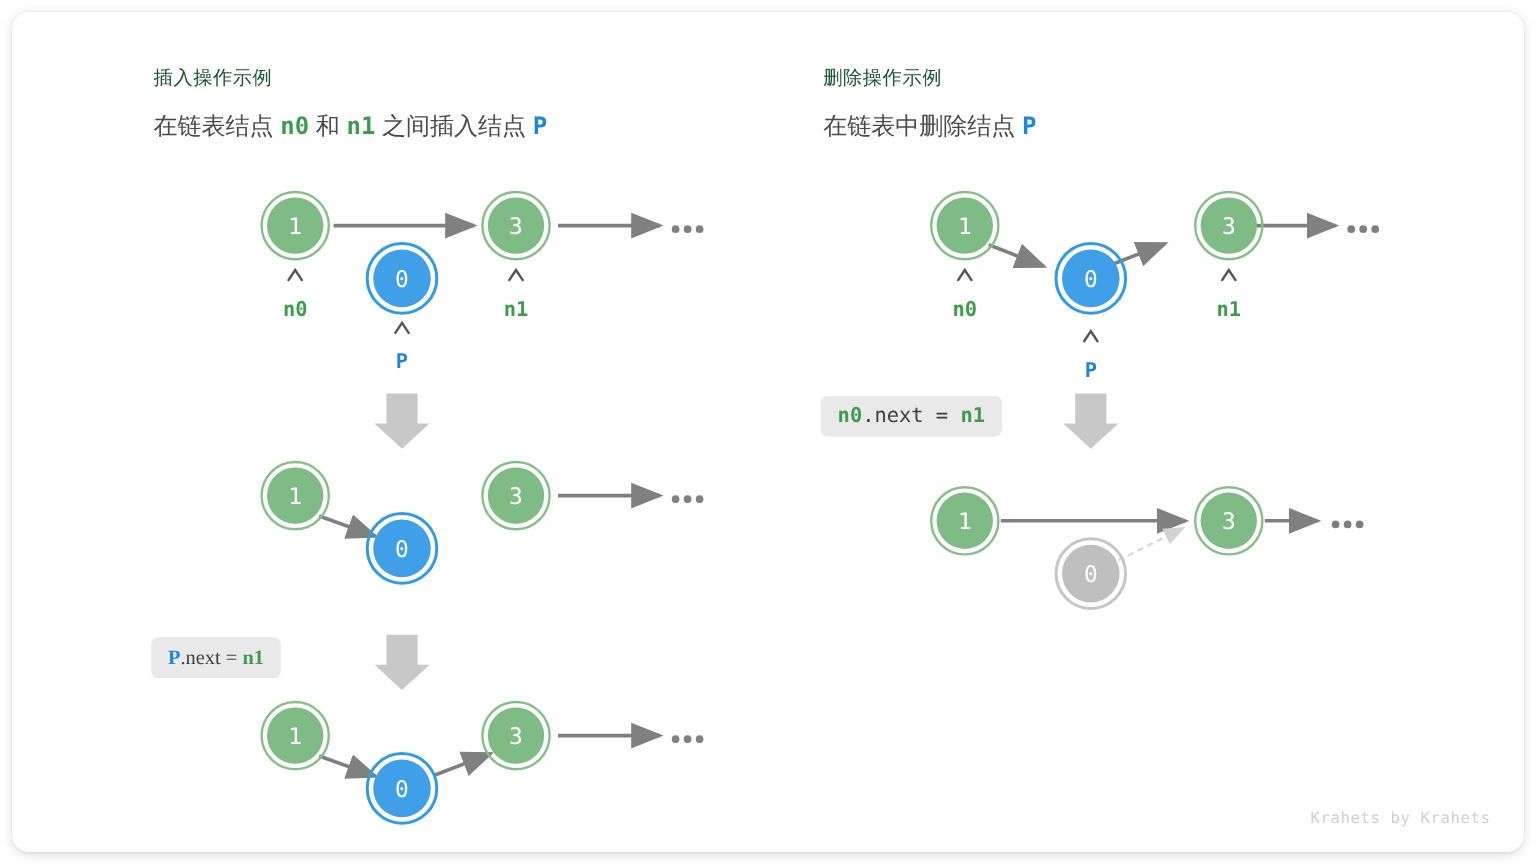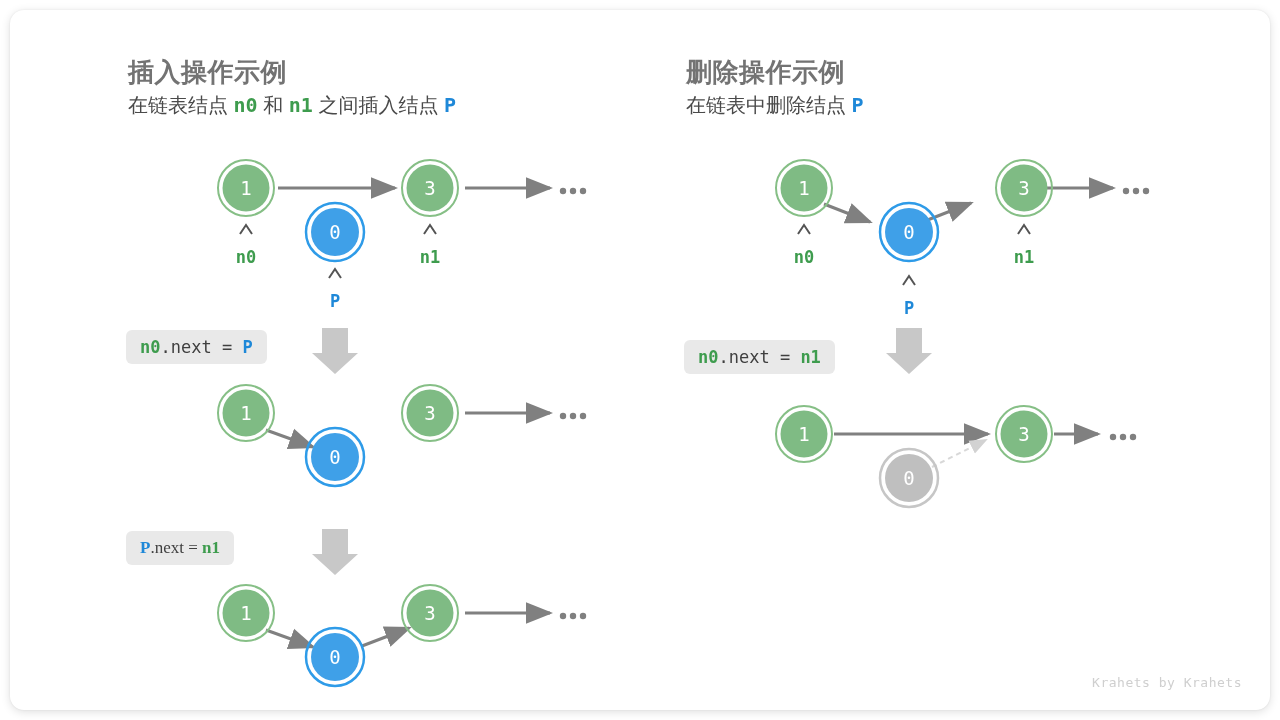--- a/index.html
+++ b/index.html
@@ -21,23 +21,23 @@
     border-radius: 14px;
     box-shadow: 0 2px 10px rgba(0,0,0,0.13), 0 0 2px rgba(0,0,0,0.08);
     overflow: hidden;
   }
   .panel { position: absolute; top: 0; height: 700px; }
   #panel-insert { left: 0; width: 600px; }
   #panel-delete { left: 558px; width: 670px; }
 
   .panel-title {
     position: absolute;
-    font-size: 26px;
-    font-weight: bold;
-    color: #737373;
+    font-size: 16px;
+    font-weight: normal;
+    color: #14532d;
     letter-spacing: 0.5px;
     white-space: nowrap;
   }
   .panel-subtitle {
     position: absolute;
     font-size: 20px;
     color: #4a4a4a;
     white-space: nowrap;
   }
   .mono {
@@ -78,21 +78,20 @@
 <div id="card">
 
   <div class="panel" id="panel-insert">
 
     <div class="panel-title" style="left:118px; top:45px;">插入操作示例</div>
 
     <div class="panel-subtitle" style="left:118px; top:82px;">
       <span>在链表结点 </span><span class="mono tok-green">n0</span><span> 和 </span><span class="mono tok-green">n1</span><span> 之间插入结点 </span><span class="mono tok-blue">P</span>
     </div>
 
-    <div class="code-box" style="left:116px; top:320px;"><span class="kw tok-green">n0</span><span>.next = </span><span class="kw tok-blue">P</span></div>
 
     <div class="code-box" style="left:116px; top:521px;font-family:Liberation Serif, serif;"><span class="kw tok-blue">P</span><span>.next = </span><span class="kw tok-green">n1</span></div>
 
     <svg width="600" height="700">
       <defs>
         <marker id="ah" markerWidth="9" markerHeight="8" refX="8" refY="4" orient="auto" markerUnits="strokeWidth">
           <path d="M0,0.4 L9,4 L0,7.6 z" fill="#808080"></path>
         </marker>
         <marker id="ah-dash" markerWidth="9" markerHeight="8" refX="8" refY="4" orient="auto" markerUnits="strokeWidth">
           <path d="M0,0.4 L9,4 L0,7.6 z" fill="#d2d2d2"></path>
@@ -191,21 +190,21 @@
   </div>
 
   <div class="panel" id="panel-delete">
 
     <div class="panel-title" style="left:118px; top:45px;">删除操作示例</div>
 
     <div class="panel-subtitle" style="left:118px; top:82px;">
       <span>在链表中删除结点 </span><span class="mono tok-blue">P</span>
     </div>
 
-    <div class="code-box" style="left:116px; top:320px;margin-top:10px;"><span class="kw tok-green">n0</span><span>.next = </span><span class="kw tok-green">n1</span></div>
+    <div class="code-box" style="left:116px; top:320px;"><span class="kw tok-green">n0</span><span>.next = </span><span class="kw tok-green">n1</span></div>
 
     <svg width="670" height="700">
 
       <g>
         <line x1="256" y1="194" x2="302" y2="212" stroke="#808080" stroke-width="3" marker-end="url(#ah)"></line>
         <line x1="357" y1="211" x2="403" y2="193" stroke="#808080" stroke-width="3" marker-end="url(#ah)"></line>
         <line x1="460" y1="178" x2="545" y2="178" stroke="#808080" stroke-width="3" marker-end="url(#ah)"></line>
         <g>
           <circle cx="558" cy="181" r="3.2" fill="#808080"></circle>
           <circle cx="568" cy="181" r="3.2" fill="#808080"></circle>

